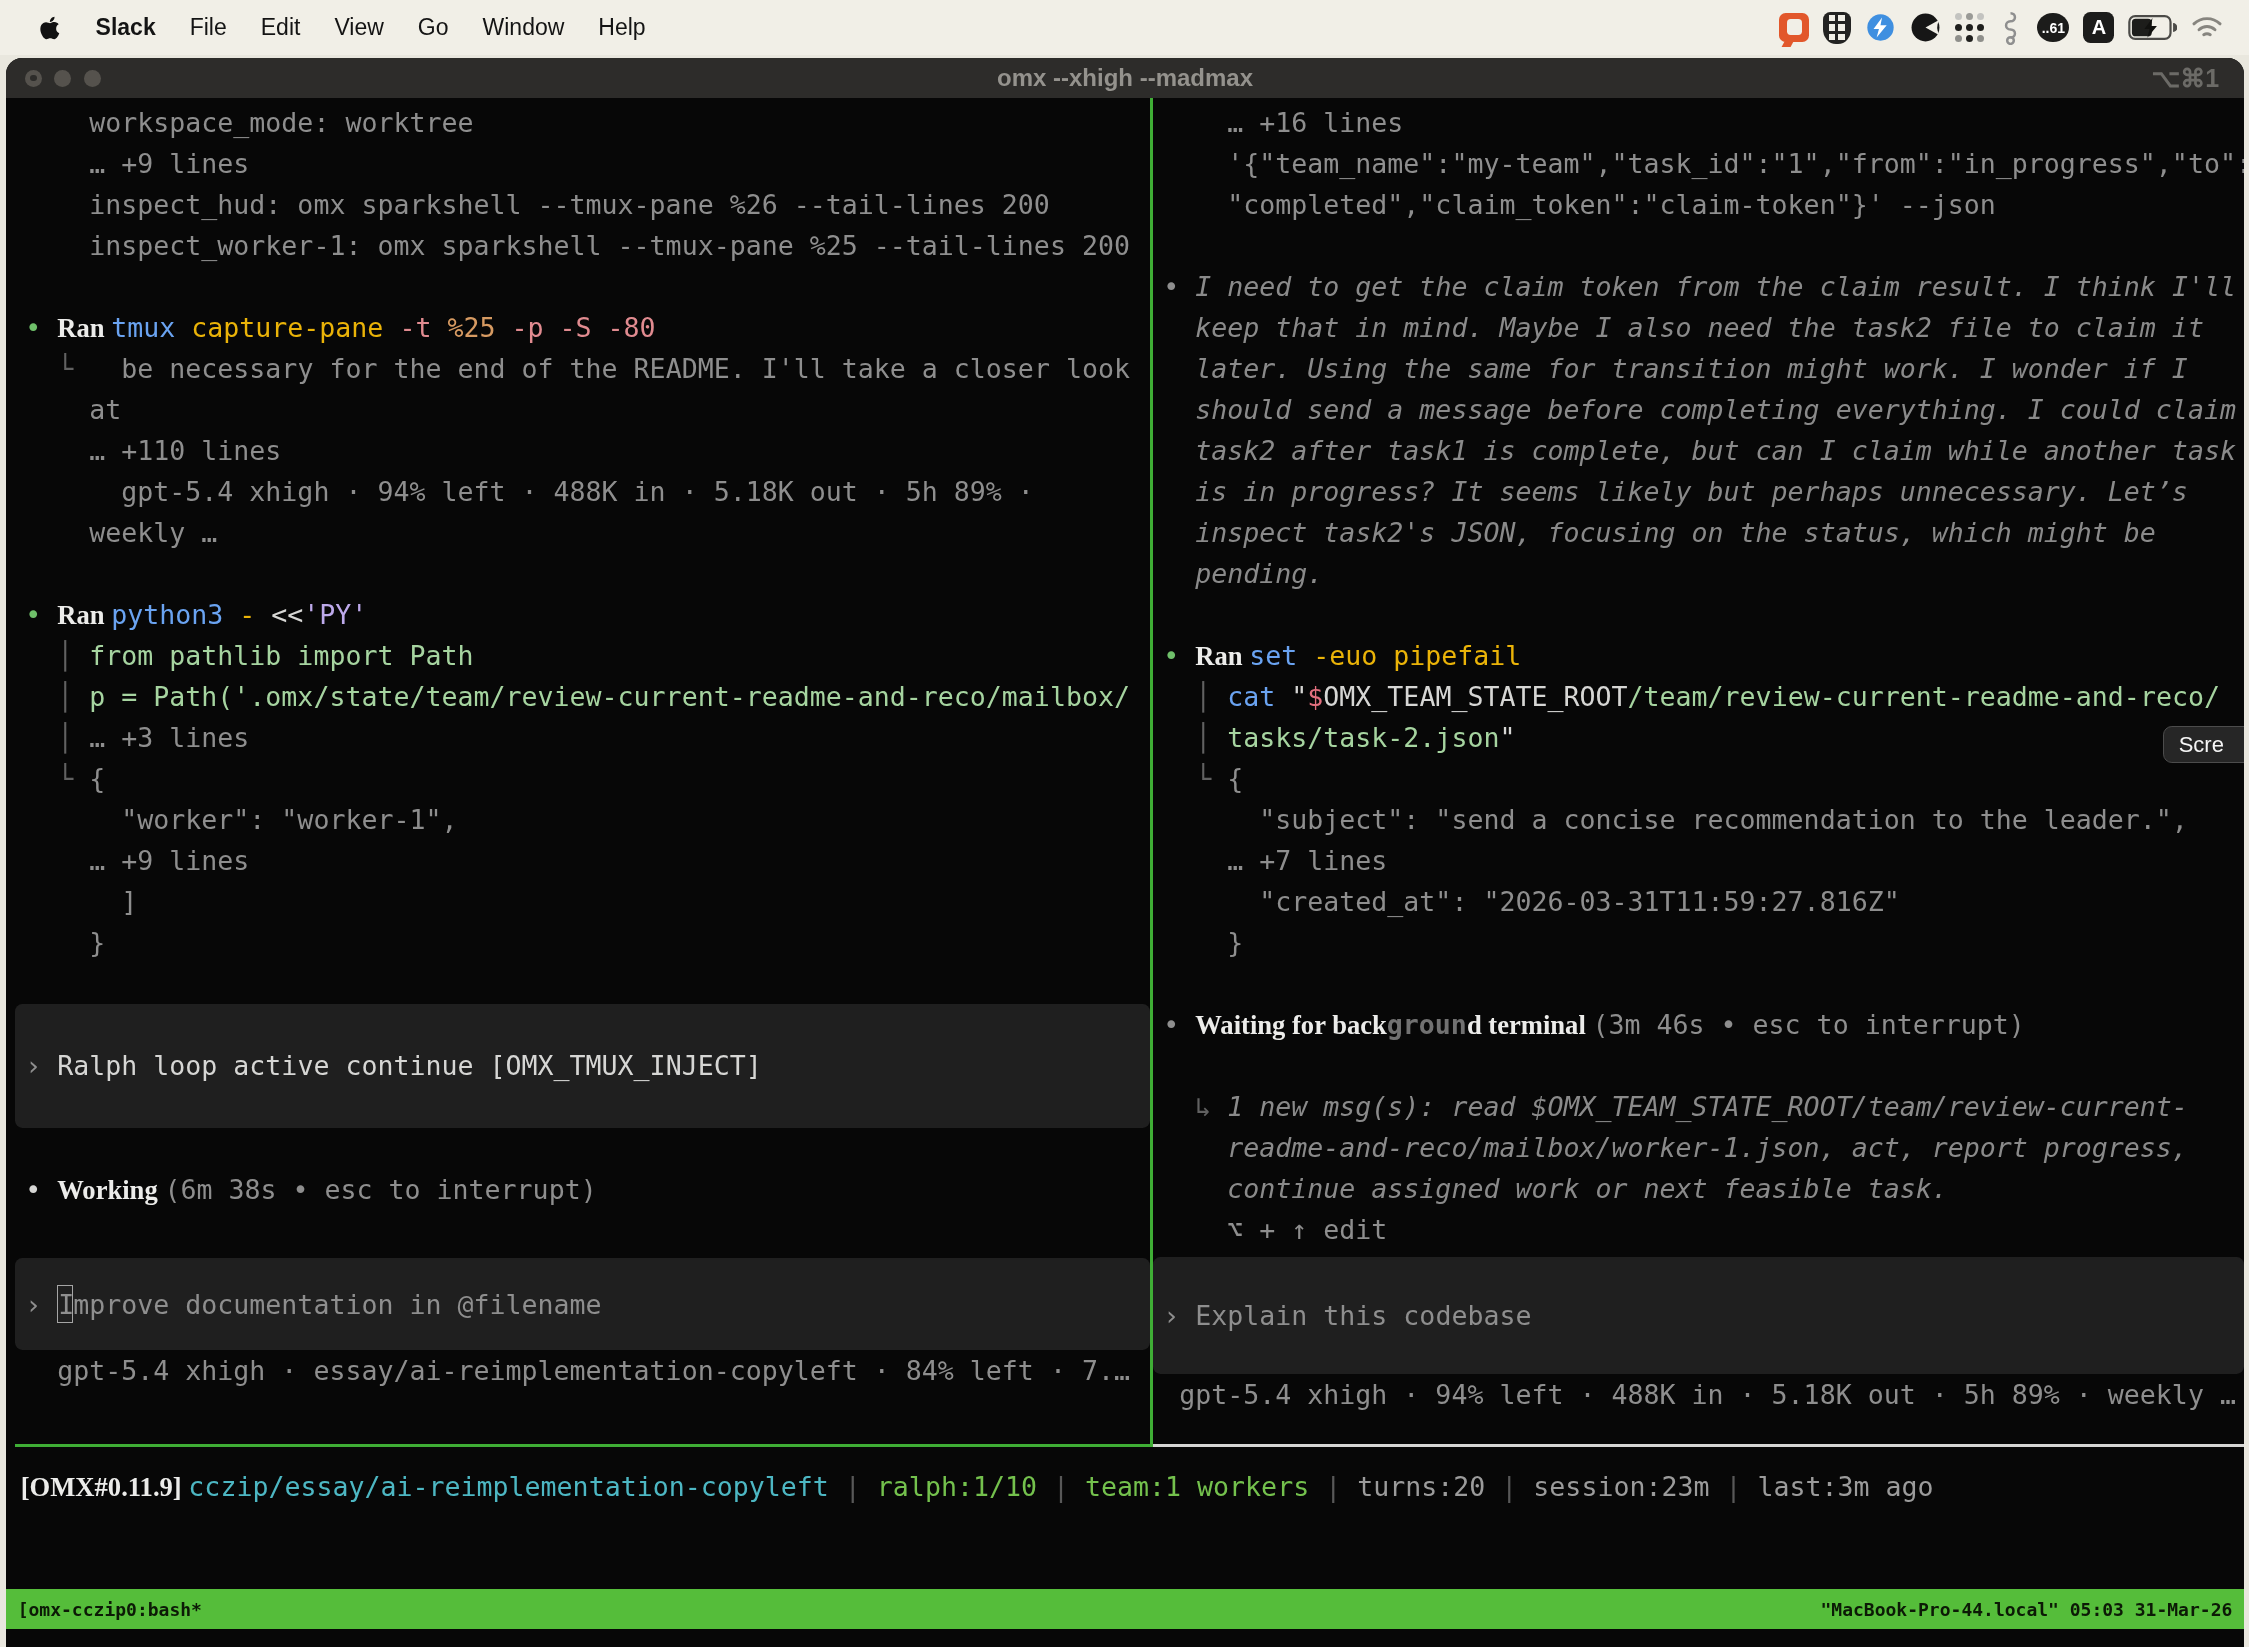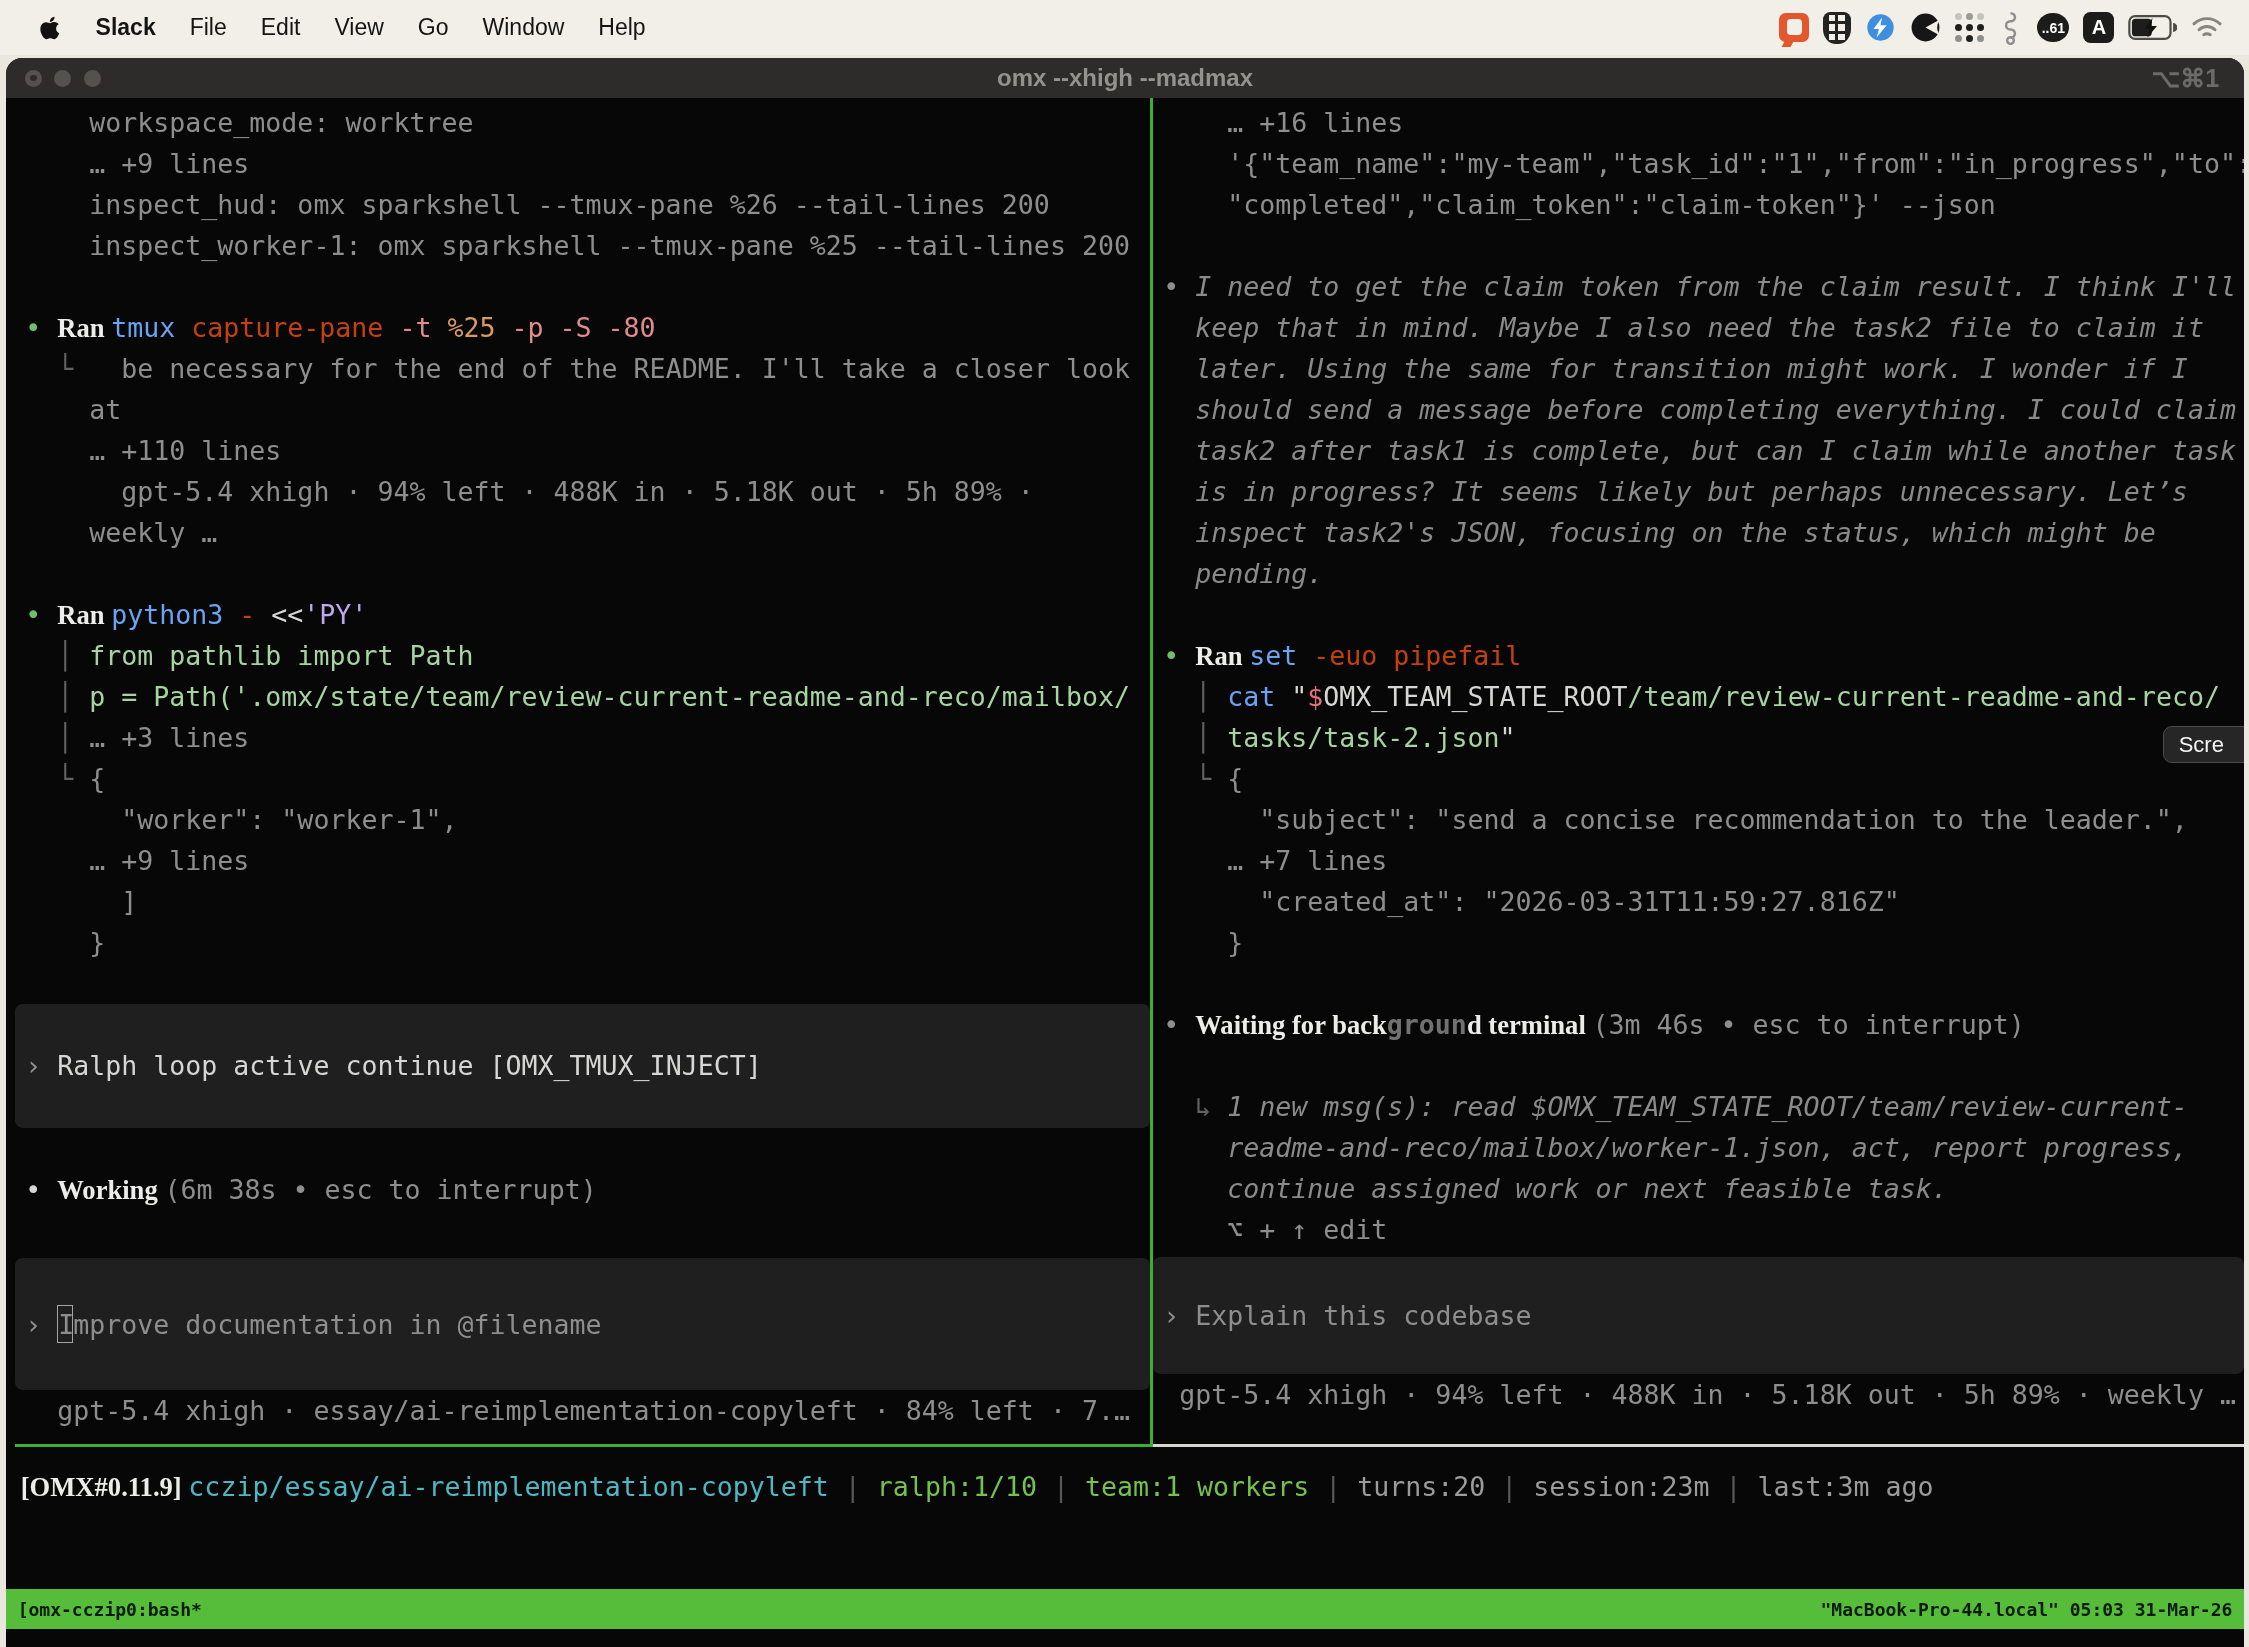--- a/index.html
+++ b/index.html
@@ -58,21 +58,21 @@
 
   
   .g    { color:#8e8e8e; }
   .g2   { color:#9b9b9b; }
   .w    { color:#d6d6d4; }
   .wb   { color:#ececea; font-weight:bold;font-family:Liberation Serif, serif; }
   .dimb { color:#717171; font-weight:bold; }
   .it   { color:#8a8a8a; font-style:italic; }
   .gb   { color:#6fc06a; }
   .bl   { color:#6aa3f1; }
-  .pe   { color:#c2410c; }
+  .pe   { color:#eab308; }
   .pk   { color:#e18b90; }
   .or   { color:#d69a62; }
   .cg   { color:#a6d4a0; }
   .lv   { color:#bda9ea; }
   .rd   { color:#e26f7e; }
   .dg   { color:#616161; }
   .cy   { color:#4db7c3; }
   .gn   { color:#74c14d; }
   .sep  { color:#585858; }
   .cur  { display:inline-block; width:1ch; height:38px; line-height:38px; vertical-align:top;
@@ -209,21 +209,21 @@
             <div class="line"><span class="seg g">    … +9 lines</span></div>
             <div class="line"><span class="seg g">      ]</span></div>
             <div class="line"><span class="seg g">    }</span></div>
             <div class="line"></div>
             <div class="tbox" style="height: 124px;">
               <div class="line"><span class="seg g">› </span><span class="seg w">Ralph loop active continue [OMX_TMUX_INJECT]</span></div>
             </div>
             <div class="line"></div>
             <div class="line"><span class="seg w">• </span><span class="seg wb">Working </span><span class="seg g">(6m 38s • esc to interrupt)</span></div>
             <div class="line"></div>
-            <div class="tbox" style="height: 132px; margin-top: 7.4px;">
+            <div class="tbox" style="height: 92px; margin-top: 7.4px;">
               <div class="line"><span class="seg g">› </span><span class="seg cur">I</span><span class="seg g">mprove documentation in @filename</span></div>
             </div>
             <div class="line"><span class="seg g">  gpt-5.4 xhigh · essay/ai-reimplementation-copyleft · 84% left · 7.…</span></div>
           </div>
         <div class="divider"></div>
         <div class="pane pane-right" id="right-pane-content">
             <div class="line"><span class="seg g">    … +16 lines</span></div>
             <div class="line"><span class="seg g">    '{"team_name":"my-team","task_id":"1","from":"in_progress","to":</span></div>
             <div class="line"><span class="seg g">    "completed","claim_token":"claim-token"}' --json</span></div>
             <div class="line"></div>

